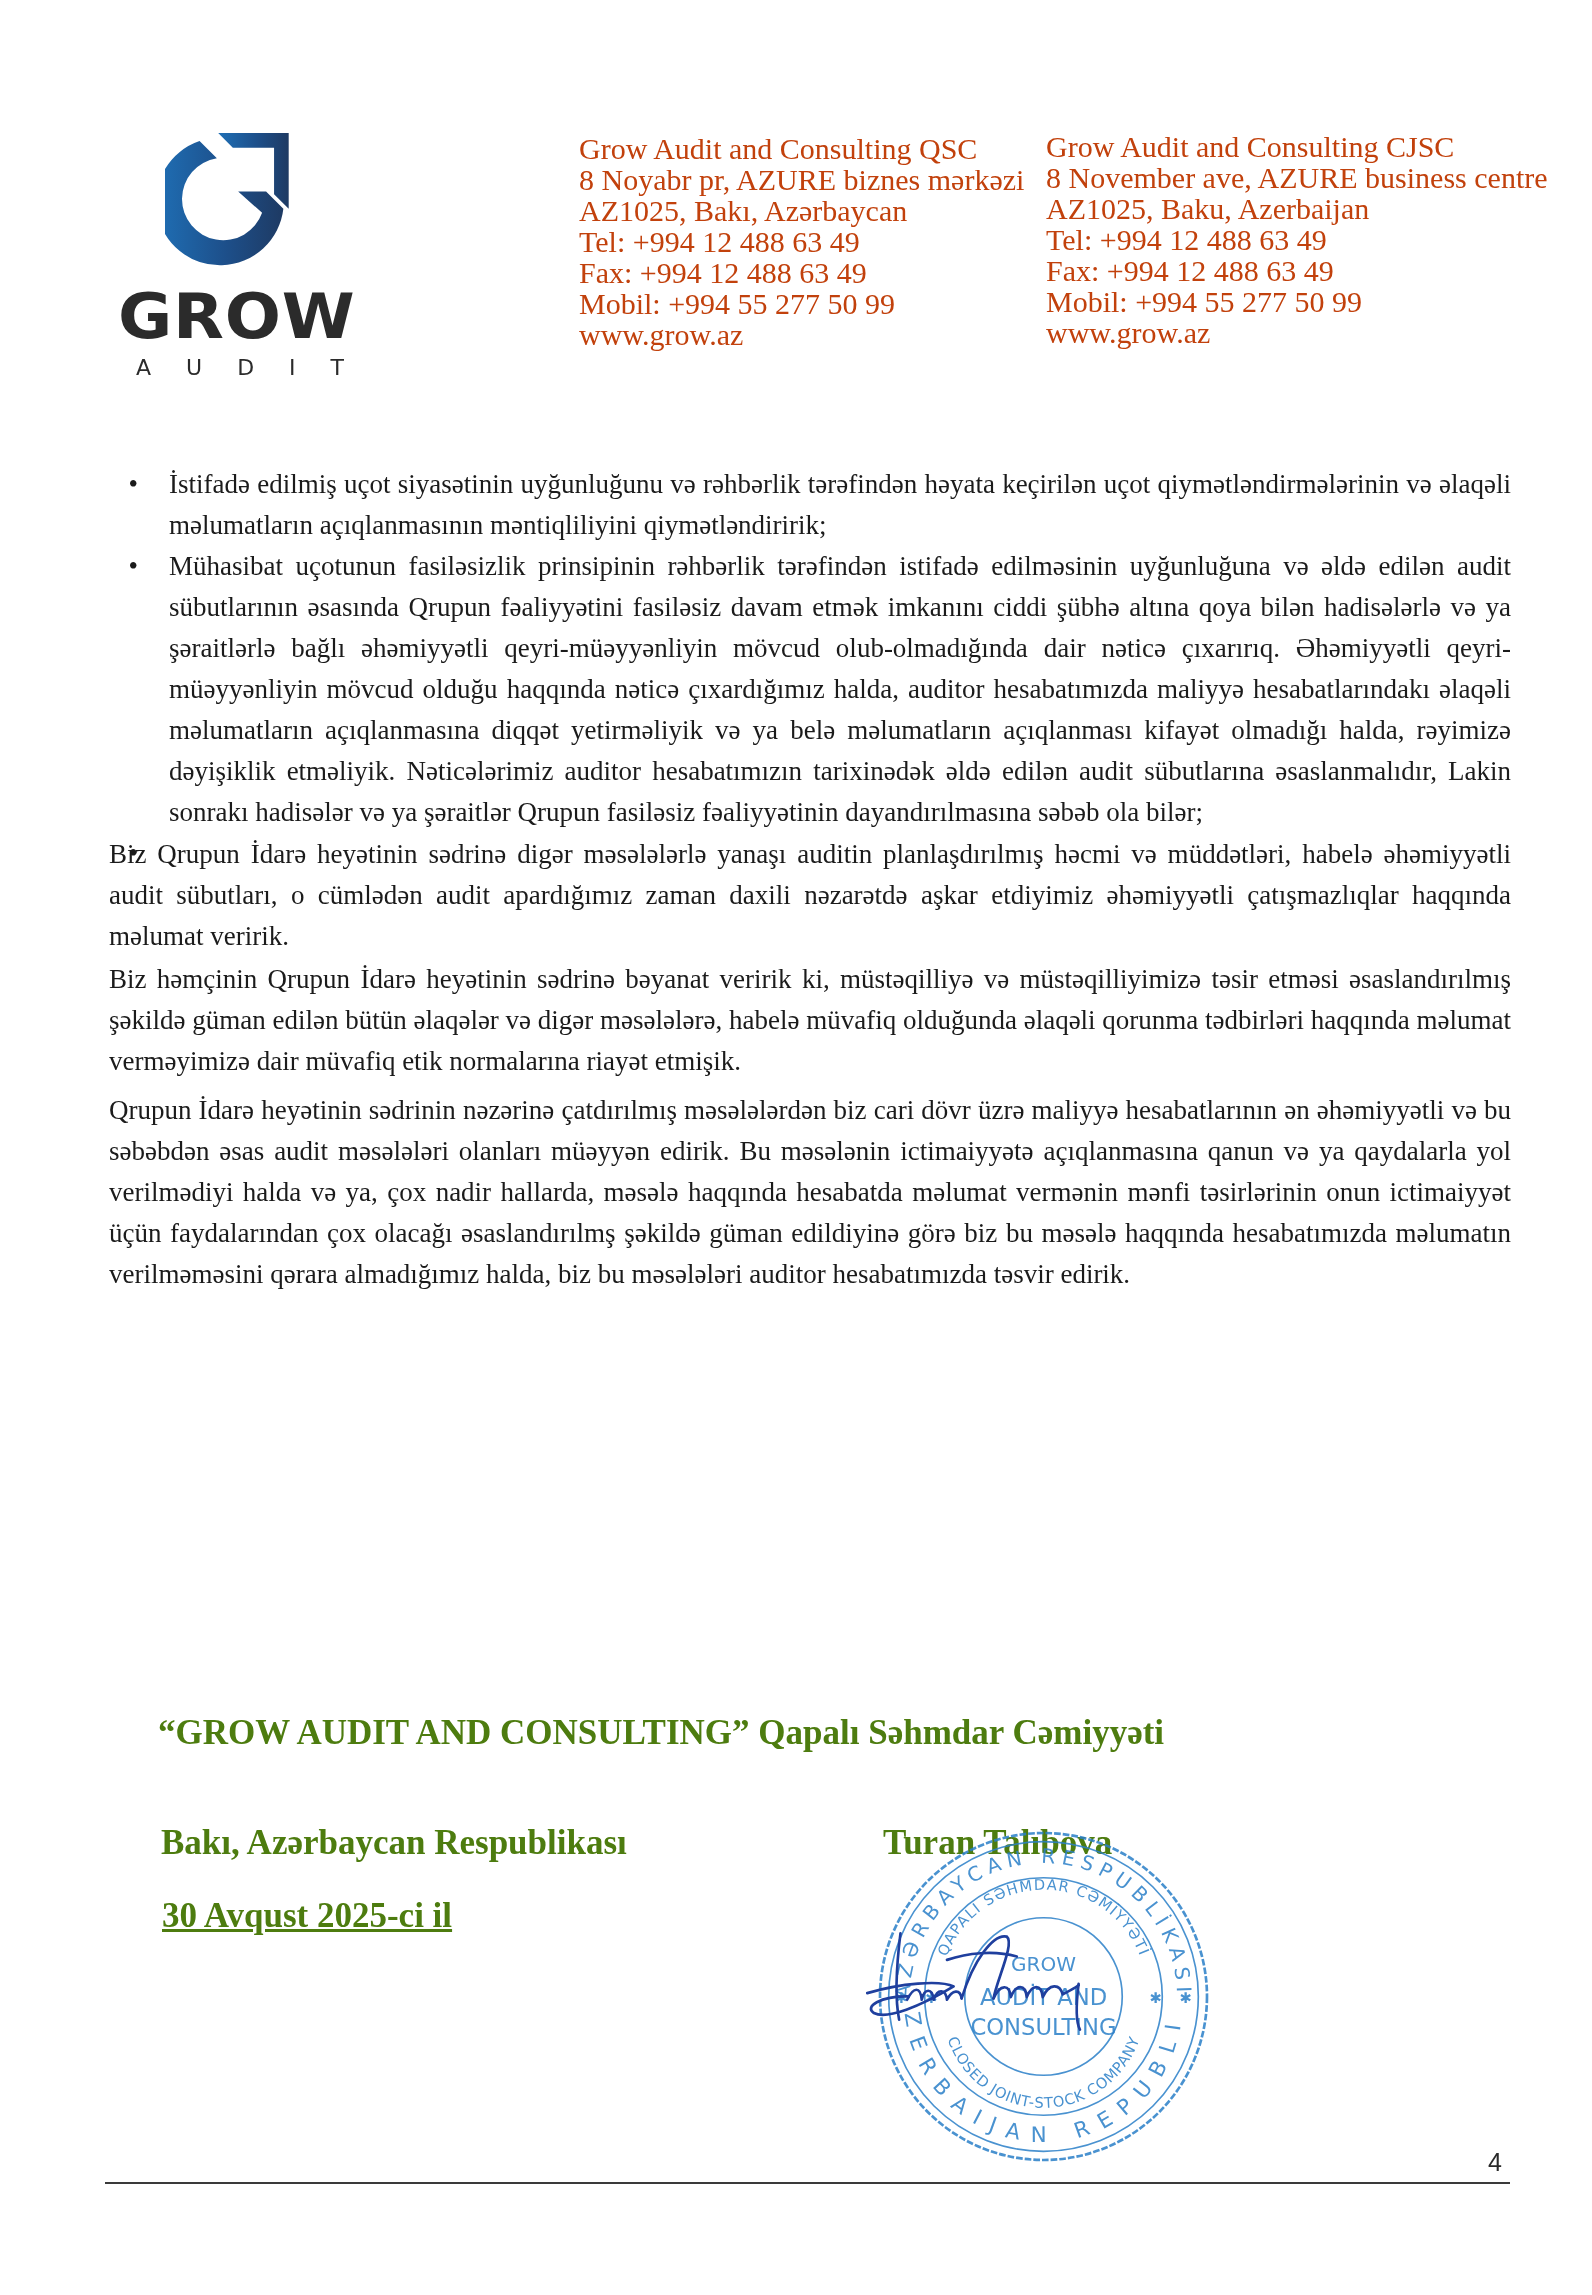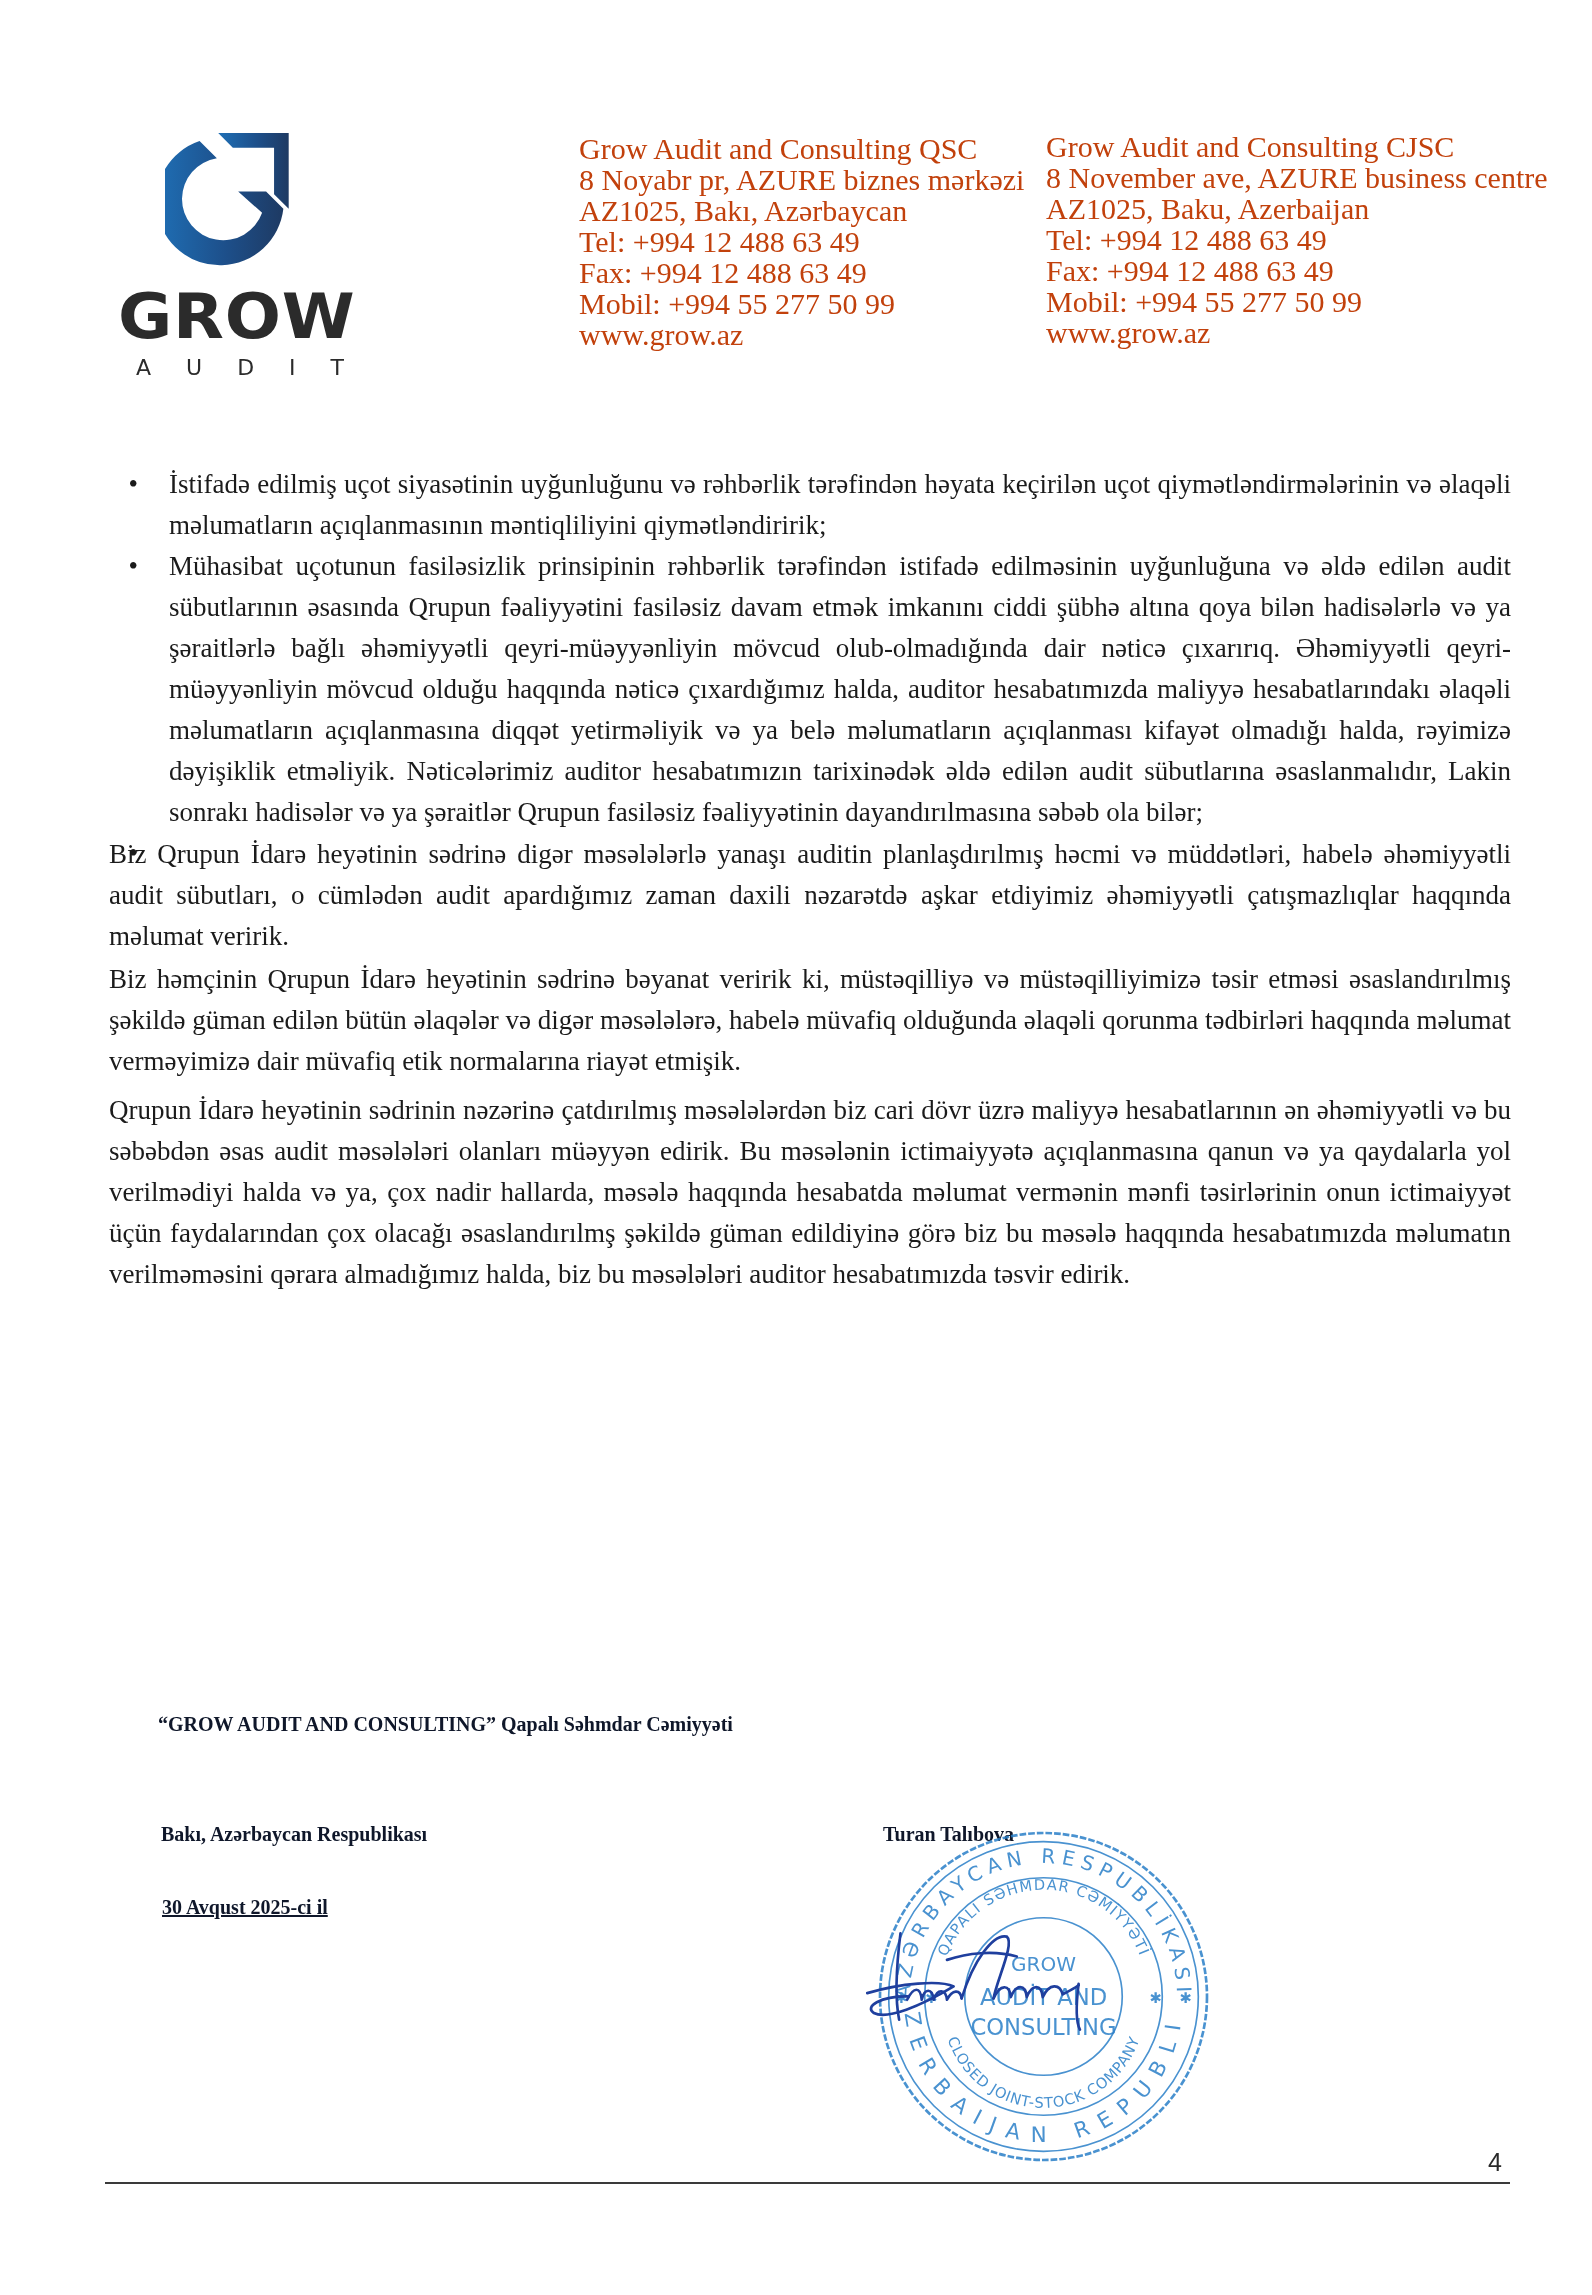--- a/index.html
+++ b/index.html
@@ -20,21 +20,21 @@
   .addr div { white-space:nowrap; }
 
   
   #body { position:absolute; left:109px; top:464px; width:1402px; font-size:27px; line-height:41px; color:#1b1b1b; }
   .bullet-item { position:relative; padding-left:60px; text-align:justify; }
   .bullet-dot { position:absolute; left:10.7px; top:0; width:27px; text-align:center; }
   .para { text-align:justify; margin-top:1.3px; }
   .para.gap { margin-top:8px; }
 
   
-  .sig { position:absolute; font-weight:bold; font-size:20px; color:#0f172a; white-space:nowrap; }
+  .sig { position:absolute; font-weight:bold; font-size:35px; color:#4d7c0f; white-space:nowrap; }
   #sig-company { left:158px; top:1713px; }
   #sig-city { left:161px; top:1823px; }
   #sig-name { left:883px; top:1823px;text-align:right; }
   #sig-date { left:162px; top:1896px;text-decoration:underline; }
 
   
   #stamp { position:absolute; left:870px; top:1823px; width:347px; height:347px; }
   #signature { position:absolute; left:860px; top:1920px; width:287px; height:113px; }
 
   

